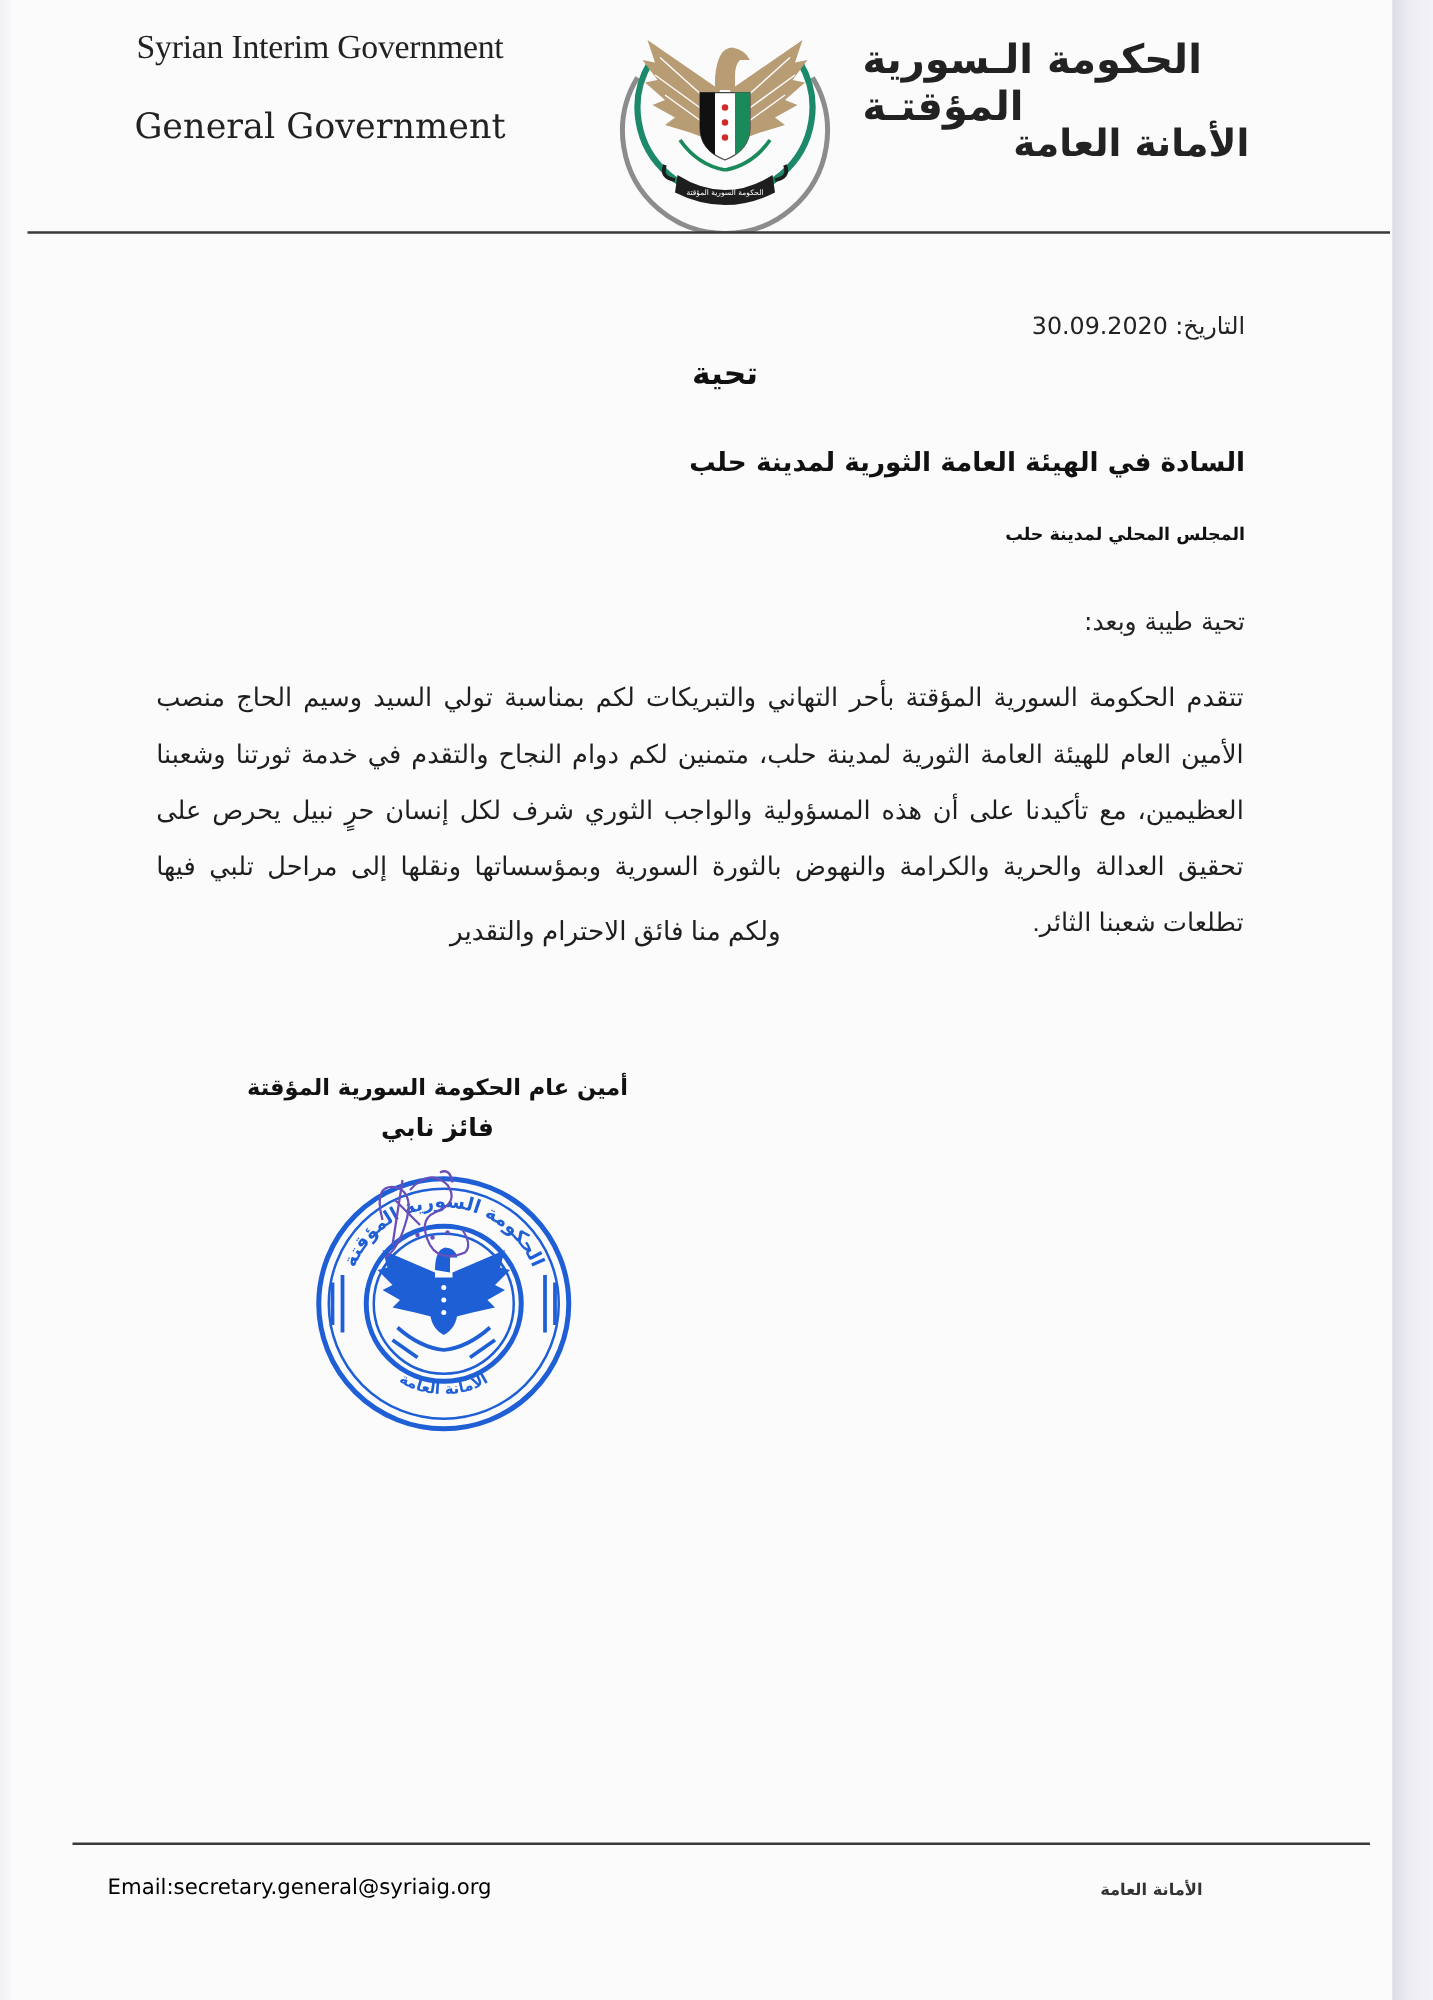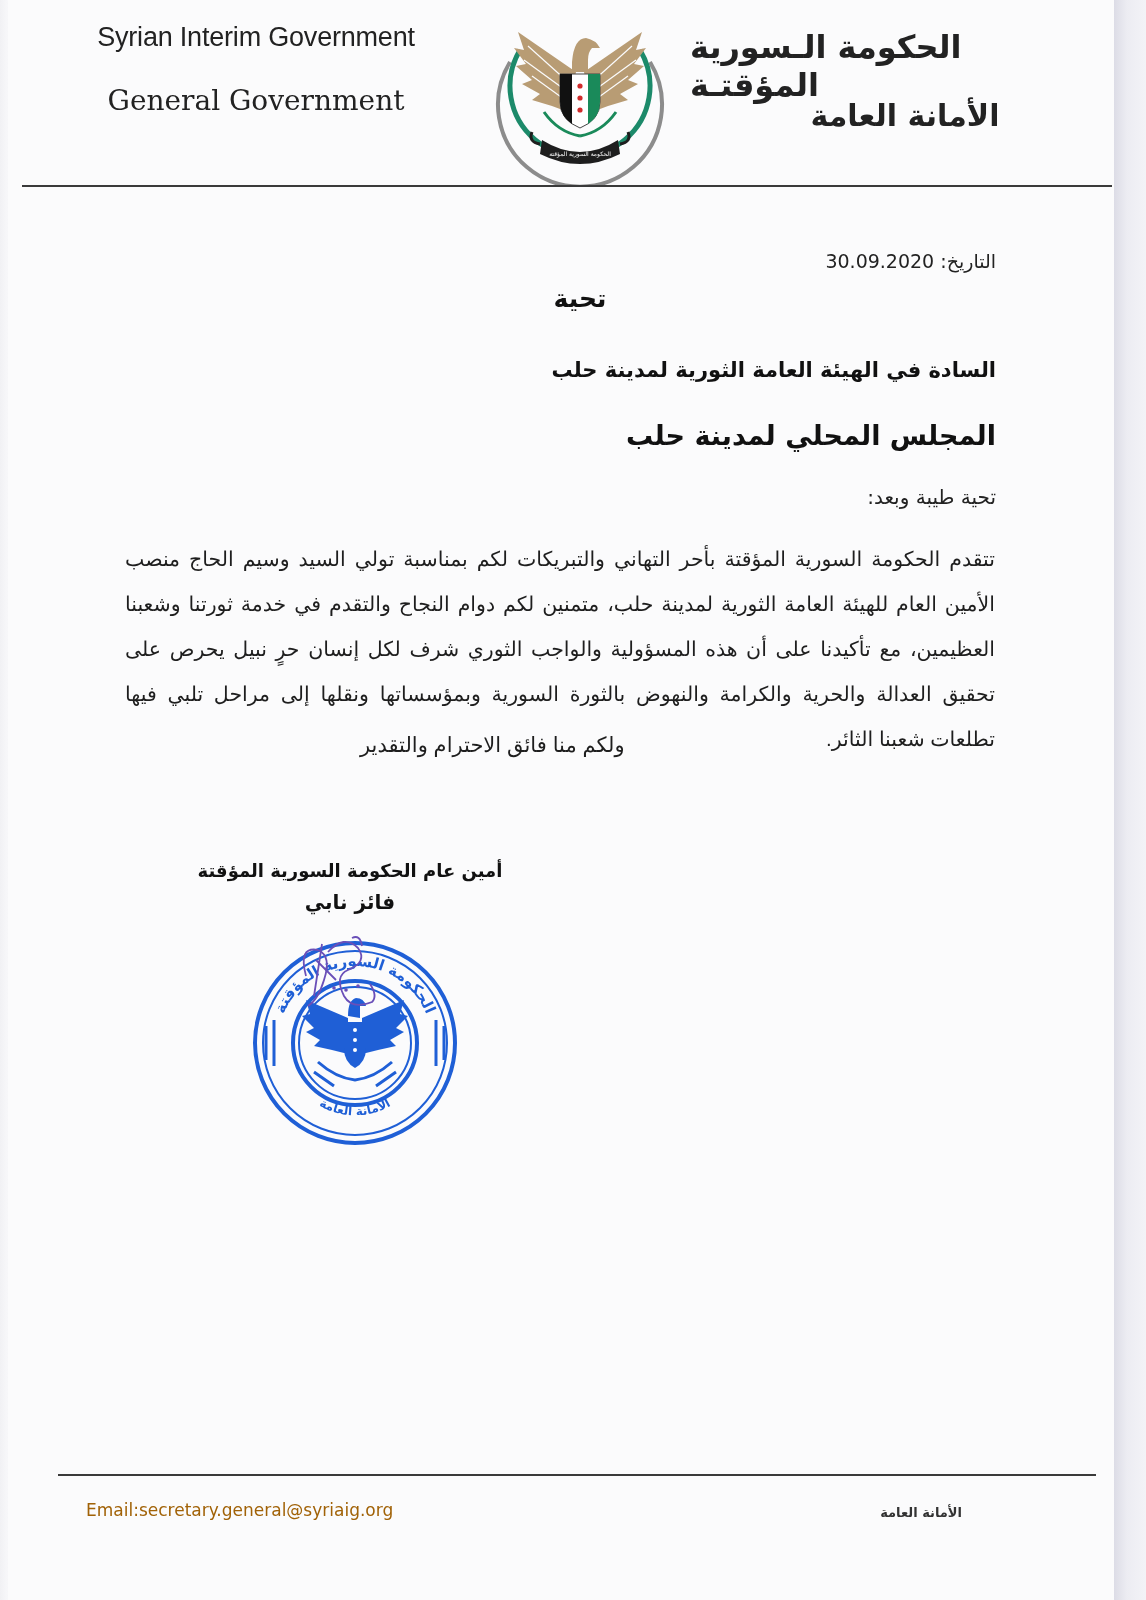--- a/index.html
+++ b/index.html
@@ -18,21 +18,21 @@
     position: absolute; left: 0; top: 0; width: 8px; height: 1600px;
     background: linear-gradient(to right, #f1f1f4, #f8f8fa);
   }
   .right-edge {
     position: absolute; left: 1114px; top: 0; width: 32px; height: 1600px;
     background: linear-gradient(to right, #dcdce6, #ececf2 40%, #f3f3f7);
   }
   .abs { position: absolute; }
   .en-title {
     left: 46px; top: 22px; width: 420px; text-align: center;
-    font-family: Liberation Sans, sans-serif; font-size: 27px; color: #222;
+    font-family: Liberation Serif, serif; font-size: 27px; color: #222;
     letter-spacing: -0.2px;
   }
   .en-sub {
     left: 46px; top: 84px; width: 420px; text-align: center;
     font-family: "DejaVu Serif", serif; font-size: 28px; color: #222;
   }
   .ar-title {
     left: 690px; top: 28px; width: 400px; text-align: left; direction: rtl;
     font-family: "DejaVu Sans", sans-serif; font-weight: bold; font-size: 32px; color: #222;
   }
@@ -48,42 +48,42 @@
   .rtl { direction: rtl; text-align: right; }
   .date-line {
     right: 150px; top: 250px; font-size: 19px; color: #222; margin-left: 44px;
   }
   .date-line .lbl { font-family: "DejaVu Sans", sans-serif; }
   .subject {
     left: 500px; top: 284px; width: 160px; text-align: center;
     font-size: 25px; font-weight: bold; color: #111;
   }
   .addr1 { right: 150px; top: 358px; font-size: 21px; font-weight: bold; color: #111; }
-  .addr2 { right: 150px; top: 420px; font-size: 27px; font-weight: bold; color: #111; text-align: center; }
+  .addr2 { right: 150px; top: 420px; font-size: 14px; font-weight: bold; color: #111; text-align: center; }
   .greeting { right: 150px; top: 485px; font-size: 20px; color: #222; }
   .body-text {
     left: 125px; top: 536px; width: 870px; direction: rtl; text-align: justify;
     text-align-last: right;
     font-family: "Liberation Sans", sans-serif; font-size: 20.5px; line-height: 45px; color: #1e1e1e;
   }
   .closing {
     left: 360px; top: 733px; width: 400px; text-align: left; direction: rtl;
     font-family: "Liberation Sans", sans-serif; font-size: 21px; color: #1e1e1e;
   }
   .sig-title {
     left: 180px; top: 860px; width: 340px; text-align: center; direction: rtl;
     font-size: 18px; font-weight: bold; color: #111;
   }
   .sig-name {
     left: 180px; top: 890px; width: 340px; text-align: center; direction: rtl;
     font-size: 20px; font-weight: bold; color: #111;
   }
   .stamp { left: 248px; top: 936px; width: 214px; height: 214px; }
   .email {
-    left: 86px; top: 1500px; font-family: "DejaVu Sans", sans-serif; font-size: 17px; color: #a16207;
+    left: 86px; top: 1500px; font-family: "DejaVu Sans", sans-serif; font-size: 17px; color: #000000;
   }
   .foot-ar {
     right: 184px; top: 1505px; direction: rtl; font-size: 13px; font-weight: bold; color: #333;
   }
 </style>
 </head>
 <body>
 
 <div class="left-edge"></div>
 <div class="page"></div>

